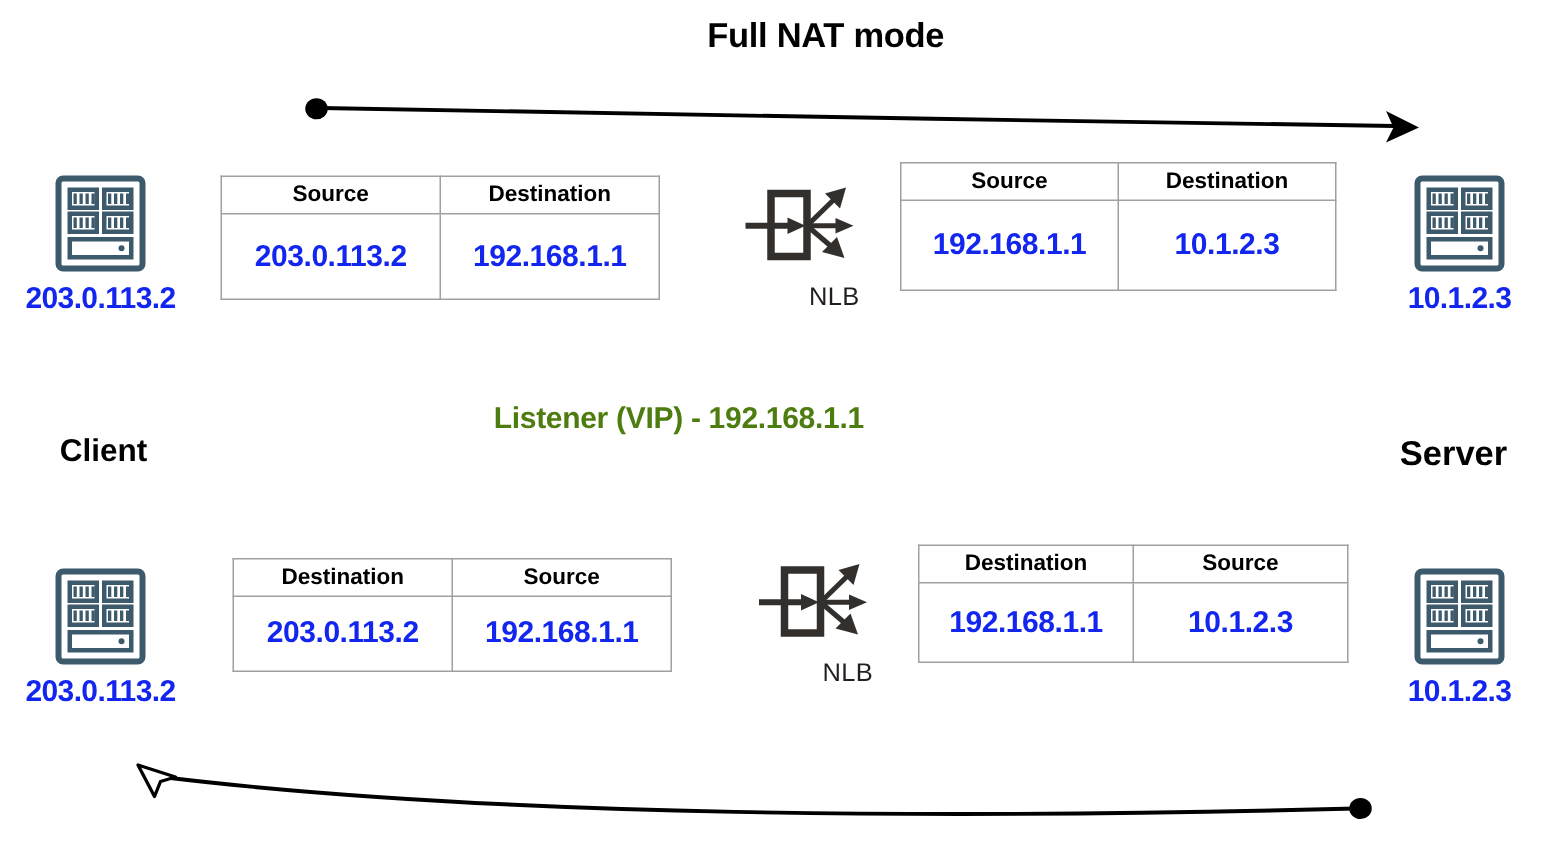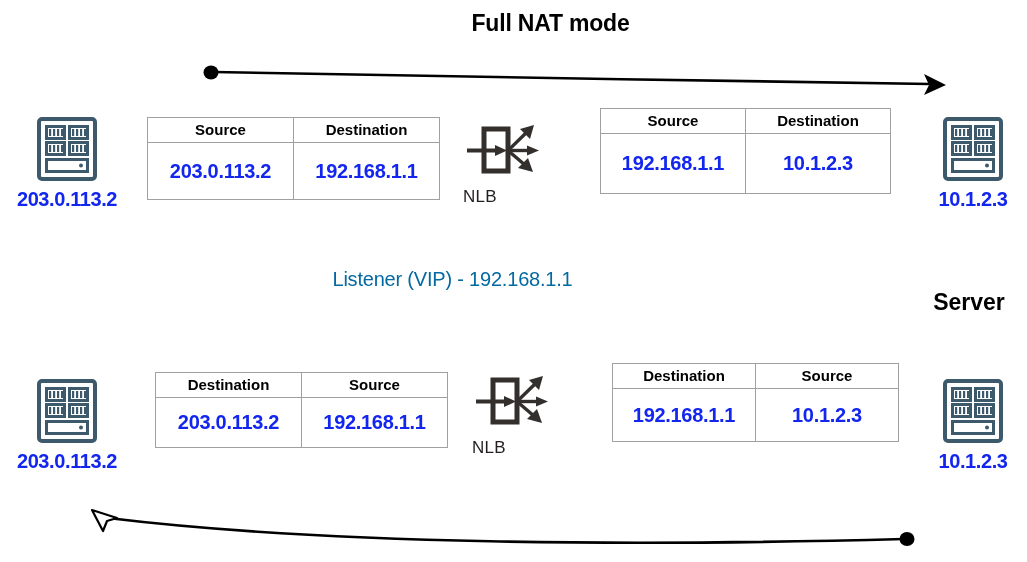--- a/index.html
+++ b/index.html
@@ -95,38 +95,38 @@
     white-space: nowrap;
   }
   .server-icon { display: block; margin: 0 auto; }
 
   #node-client-top { left: 12px;  top: 116px; }
   #node-server-top { left: 918px; top: 116px; }
   #node-client-bot { left: 12px;  top: 378px; }
   #node-server-bot { left: 918px; top: 378px; }
 
   
-  .nlb-node { width: 110px; text-align: left; }
+  .nlb-node { width: 110px; text-align: right; }
   .nlb-node .nlb-label {
     font-size: 17px;
     color: #231f20;
     margin-top: 2px;
     letter-spacing: 0.2px;
   }
   #nlb-top { left: 463px; top: 121px; }
   #nlb-bot { left: 472px; top: 372px; }
 
   
   #listener-label {
     left: 0; top: 268px;
     width: 905px;
     text-align: center;
     font-size: 20px;
-    font-weight: normal;
-    color: #0369a1;
+    font-weight: bold;
+    color: #4d7c0f;
     letter-spacing: -0.2px;
   }
   #client-label {
     left: 14px; top: 289px;
     width: 110px;
     text-align: center;
     font-size: 21px;
     font-weight: bold;
     color: #000000;
   }
@@ -278,20 +278,21 @@
           <rect x="45" y="29" width="2.2" height="7"></rect>
           <rect x="49" y="29" width="2.2" height="7"></rect>
         </g>
       <rect x="11.5" y="43.5" width="41" height="12" fill="#ffffff" stroke="#3c5a6b" stroke-width="3"></rect>
       <circle cx="46" cy="49.5" r="2" fill="#3c5a6b"></circle>
     </svg>
     <div class="ip">10.1.2.3</div>
   </div>
 
   <div class="abs" id="listener-label">Listener (VIP) - 192.168.1.1</div>
+  <div class="abs" id="client-label">Client</div>
   <div class="abs" id="server-label">Server</div>
 
   <div class="abs server-node" id="node-client-bot">
     <svg class="server-icon" width="64" height="68" viewBox="0 0 64 68">
       <rect x="4" y="3" width="56" height="60" rx="3" fill="#ffffff" stroke="#3c5a6b" stroke-width="4"></rect>
       <rect x="11.5" y="10.5" width="18" height="12" fill="#ffffff" stroke="#3c5a6b" stroke-width="3"></rect>
       <g fill="#3c5a6b">
           <rect x="14" y="13" width="2.2" height="7"></rect>
           <rect x="18" y="13" width="2.2" height="7"></rect>
           <rect x="22" y="13" width="2.2" height="7"></rect>

